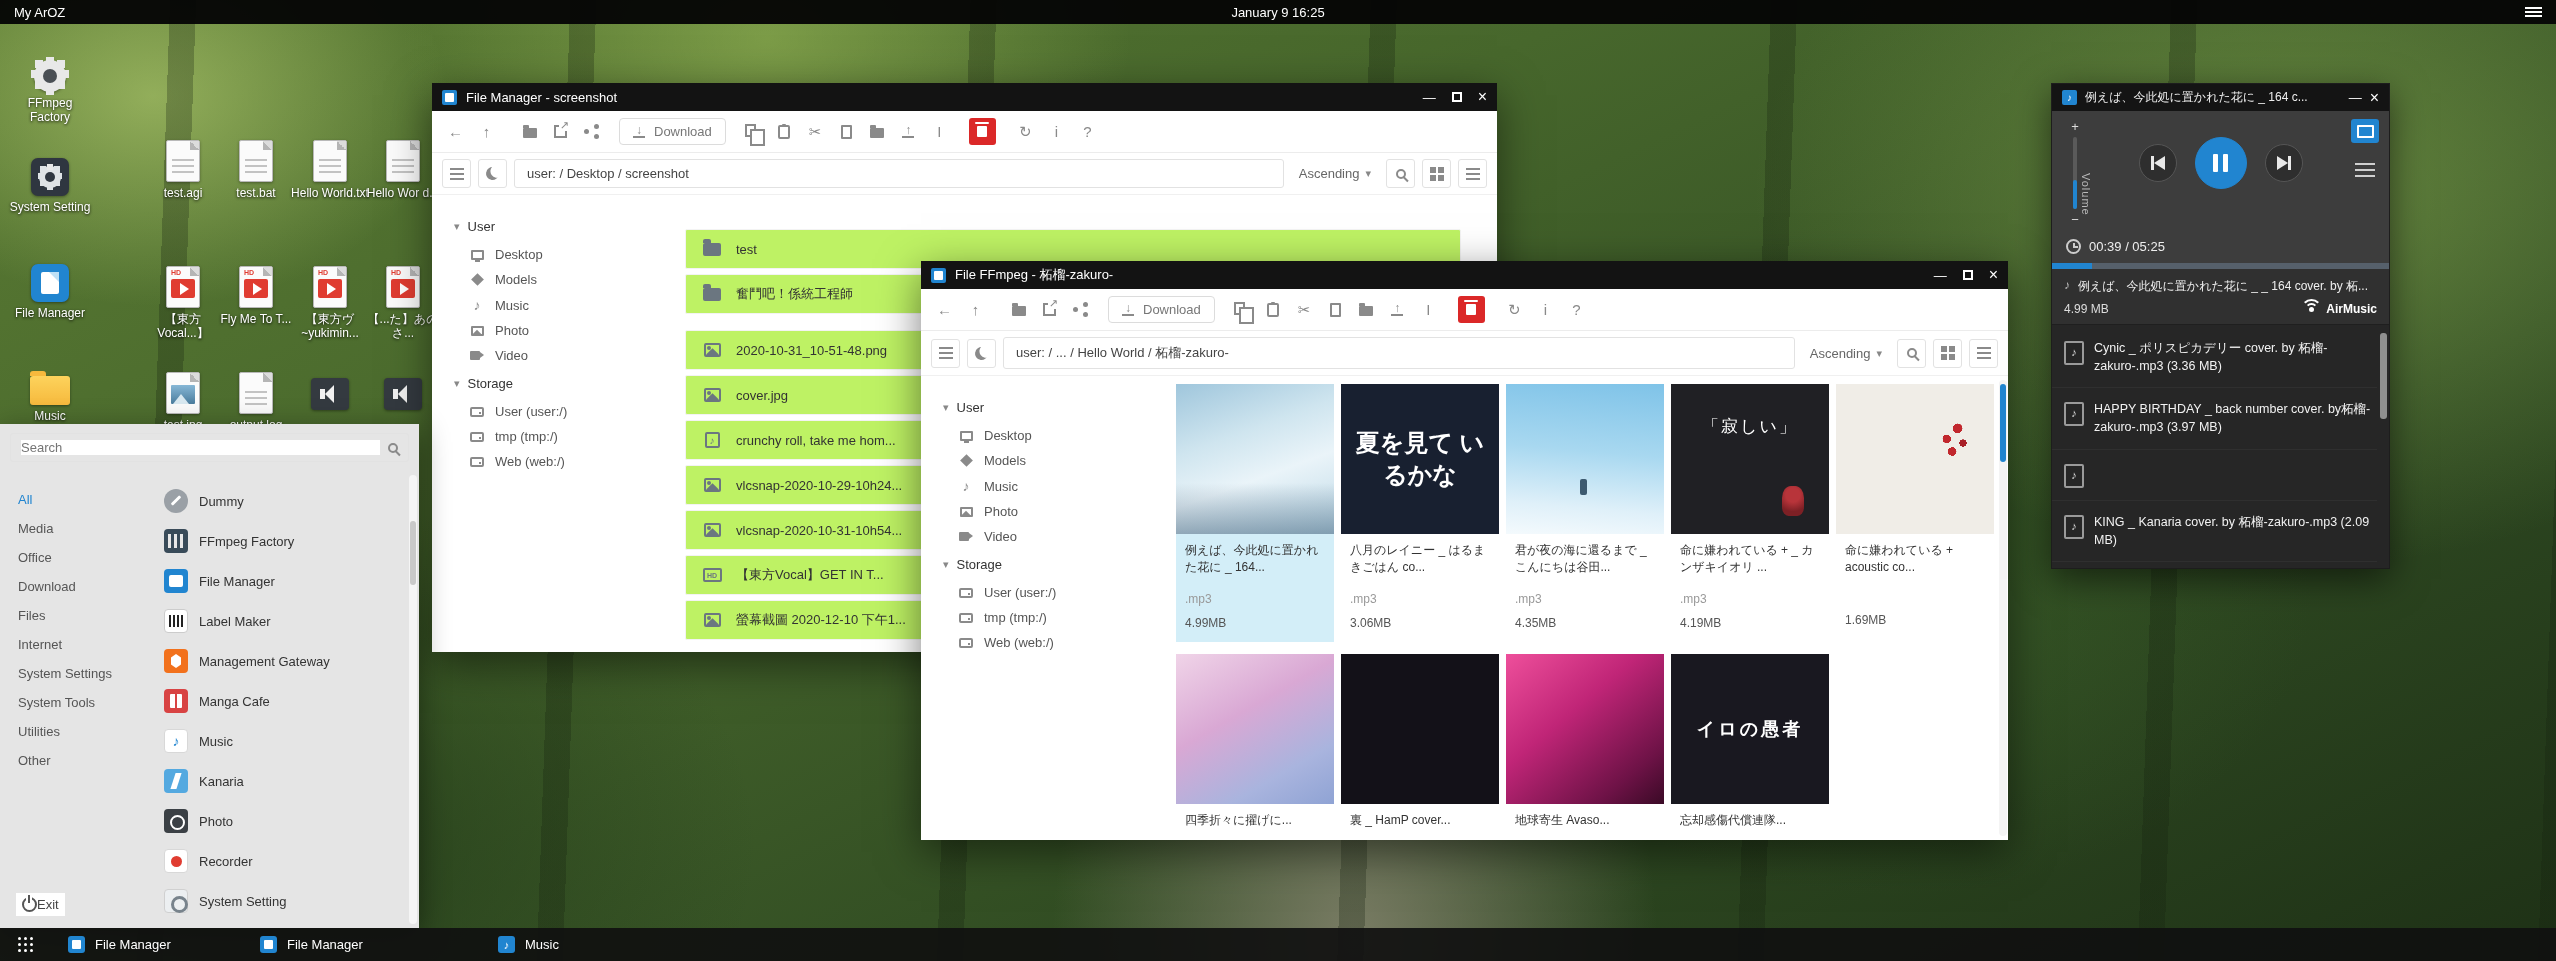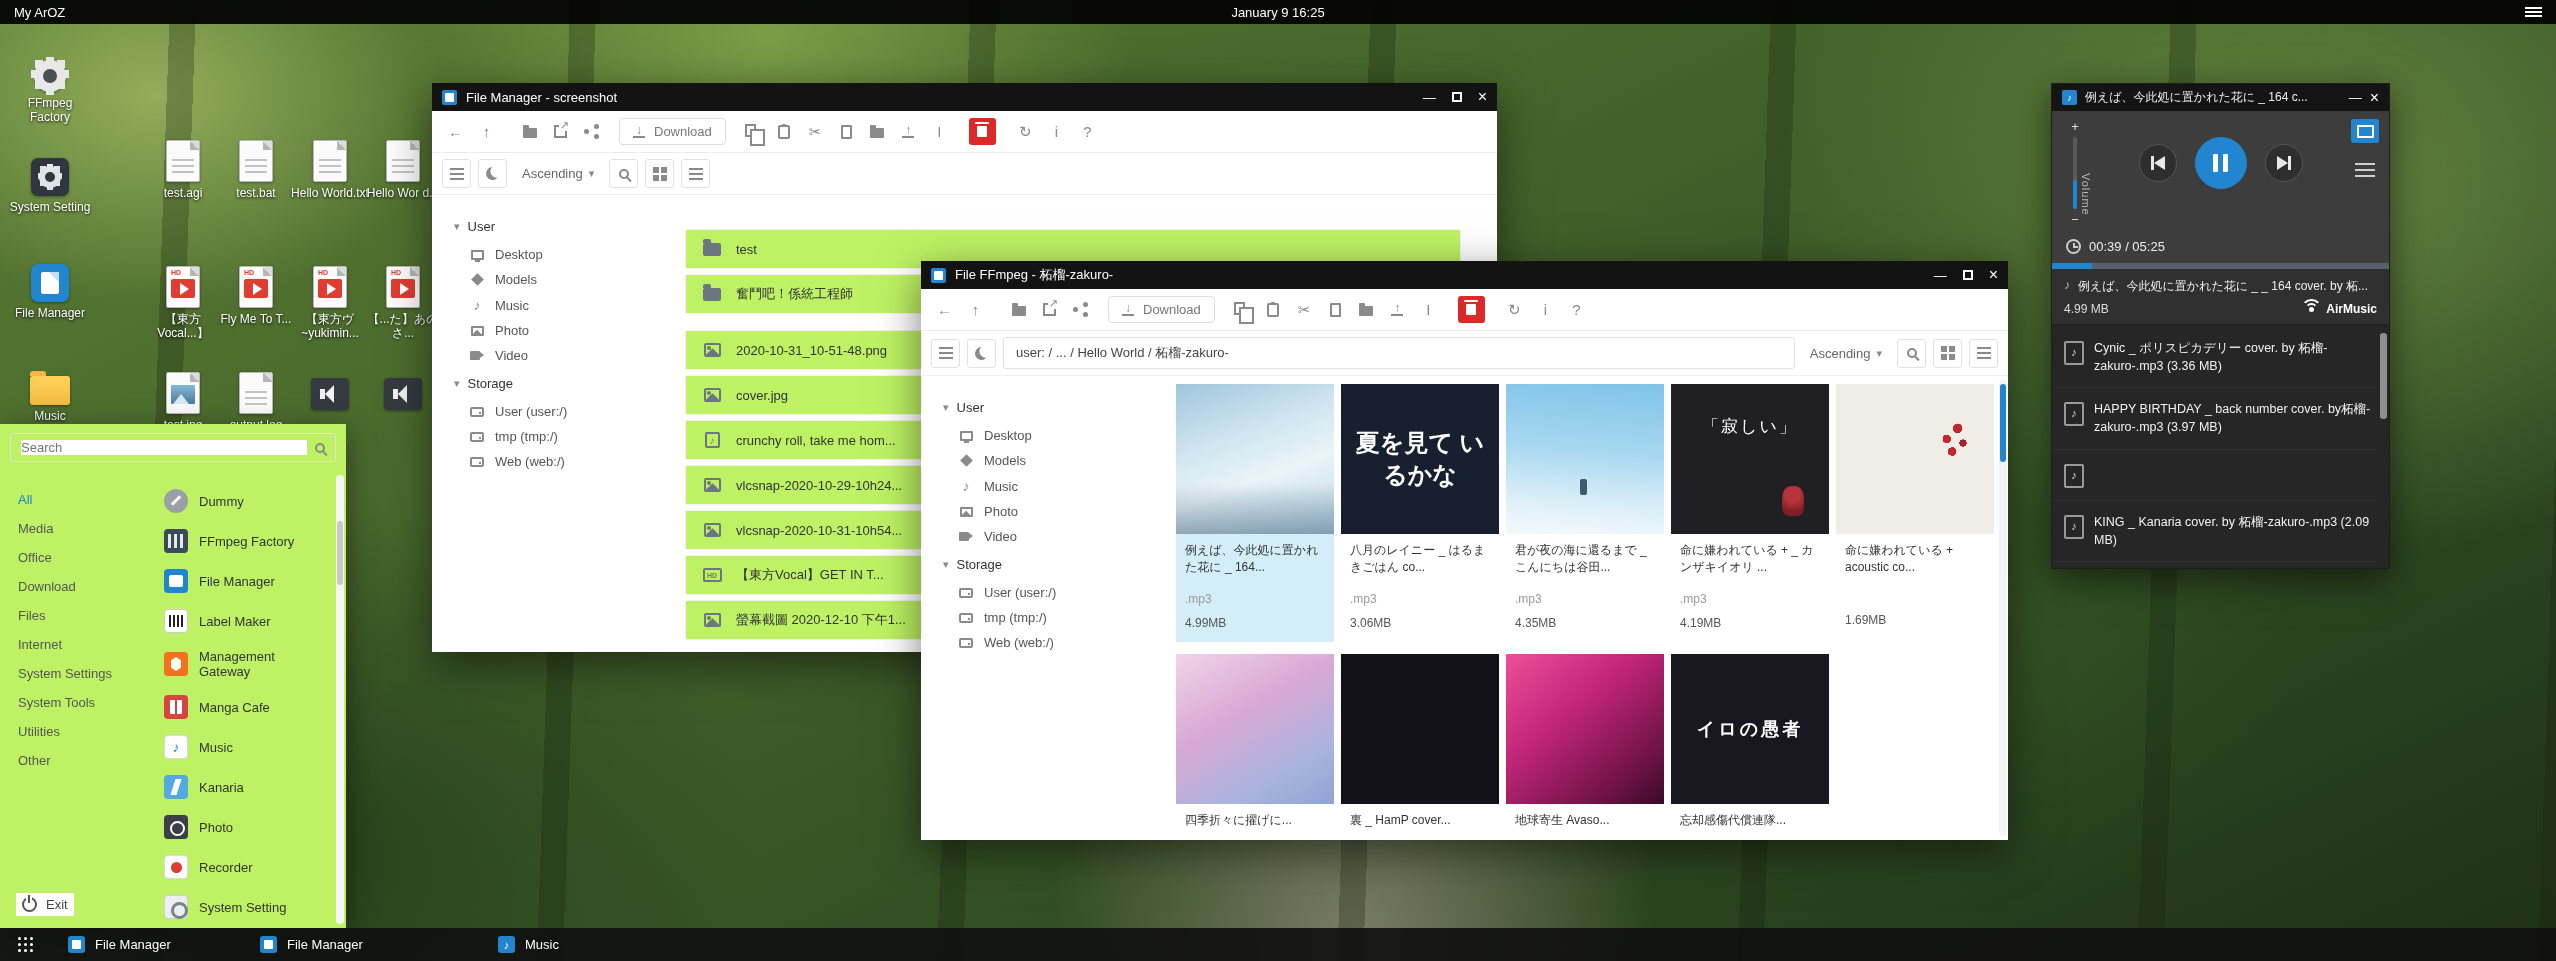--- a/index.html
+++ b/index.html
@@ -46,32 +46,32 @@
 .dpage .vred{position:absolute;left:4px;right:4px;top:12px;bottom:9px;background:#e03c31;border-radius:2px;display:flex;align-items:center;justify-content:center}
 .dpage .vred::after{content:"";border-left:9px solid #fff;border-top:6px solid transparent;border-bottom:6px solid transparent;margin-left:2px}
 .dpage .hdtag{position:absolute;top:2px;left:4px;font-size:7px;font-weight:bold;color:#e03c31}
 .dpage .img{position:absolute;left:4px;right:4px;top:12px;bottom:9px;background:linear-gradient(#86b7d6,#4a7c9d);border-radius:1px;overflow:hidden}
 .dpage .img::after{content:"";position:absolute;bottom:0;left:2px;border-left:8px solid transparent;border-right:8px solid transparent;border-bottom:10px solid #d8e8f0}
 .dspeaker{width:38px;height:32px;background:#343a40;border-radius:4px;margin:6px auto 0;position:relative;box-shadow:0 1px 3px rgba(0,0,0,.4)}
 .dspeaker::before{content:"";position:absolute;left:9px;top:11px;width:5px;height:10px;background:#f1f1f1}
 .dspeaker::after{content:"";position:absolute;left:14px;top:7px;border-right:9px solid #f1f1f1;border-top:9px solid transparent;border-bottom:9px solid transparent}
 
 
-.launcher{position:absolute;left:0;top:424px;width:346px;bottom:33px;background:#bef264;z-index:30;box-shadow:0 8px 28px rgba(0,0,0,.45);display:flex;flex-direction:column}
+.launcher{position:absolute;left:0;top:424px;width:419px;bottom:33px;background:#e5e5e5;z-index:30;box-shadow:0 8px 28px rgba(0,0,0,.45);display:flex;flex-direction:column}
 .l-search{margin:9px 10px;display:flex;align-items:center;border:1px solid #e2e2e2;border-radius:3px;padding:6px 10px;color:#999;gap:8px}
 .l-search input{border:none;outline:none;flex:1;font-size:13px;color:#444}
 .l-body{flex:1;display:flex;overflow:hidden;position:relative}
 .l-cats{width:150px;padding:14px 0 0 18px}
 .l-cats .cat{padding:7px 0;color:#555;cursor:pointer}
 .l-cats .cat.active{color:#2185d0}
 .l-apps{flex:1;padding:10px 14px 0 6px}
 .l-app{display:flex;align-items:center;gap:11px;padding:8px 8px;color:#333;cursor:pointer;border-radius:3px}
 .l-scroll{position:absolute;right:2px;top:4px;bottom:4px;width:8px;background:#f5f5f5;border-radius:4px}
 .l-thumb{position:absolute;left:1px;top:46px;width:6px;height:64px;background:#c9c9c9;border-radius:3px}
-.l-exit{position:absolute;left:16px;bottom:12px;display:flex;align-items:flex-end;gap:9px;color:#444;cursor:pointer;background:#fff;padding:4px 6px}
+.l-exit{position:absolute;left:16px;bottom:12px;display:flex;align-items:flex-end;color:#444;cursor:pointer;background:#fff;padding:4px 6px}
 .powico{width:15px;height:15px;border:2px solid #555;border-radius:50%;position:relative}
 .powico::after{content:"";position:absolute;left:4px;top:-4px;width:2px;height:8px;background:#555;box-shadow:0 0 0 2px #fff}
 .aico{width:24px;height:24px;border-radius:4px;flex-shrink:0;position:relative}
 .ai-dummy{background:#9aa0a6;border-radius:50%}
 .ai-dummy::after{content:"";position:absolute;left:6px;top:10px;width:12px;height:3px;background:#fff;transform:rotate(-45deg);border-radius:1px}
 .ai-ffmpeg{background:#394b59}
 .ai-ffmpeg::after{content:"";position:absolute;inset:5px 4px;background:repeating-linear-gradient(90deg,#e8e8e8 0 3px,transparent 3px 6px)}
 .ai-fm{background:#2185d0}
 .ai-fm::after{content:"";position:absolute;inset:6px 5px;background:#fff;border-radius:2px}
 .ai-label{background:#fff;border:1px solid #ccc}
@@ -436,20 +436,21 @@
     <span class="boxbtn">
         <span class="g-bars">
           <i></i>
           <i></i>
           <i></i>
         </span>
       </span>
     <span class="boxbtn">
         <span class="g-moon"></span>
       </span>
+    <div class="crumb">user: / Desktop / screenshot</div>
     <span class="sortsel">
       <span>Ascending</span>
       <span class="caret">▾</span>
     </span>
     <span class="boxbtn">
         <span class="g-search"></span>
       </span>
     <span class="boxbtn">
         <span class="g-grid">
           <i></i>

